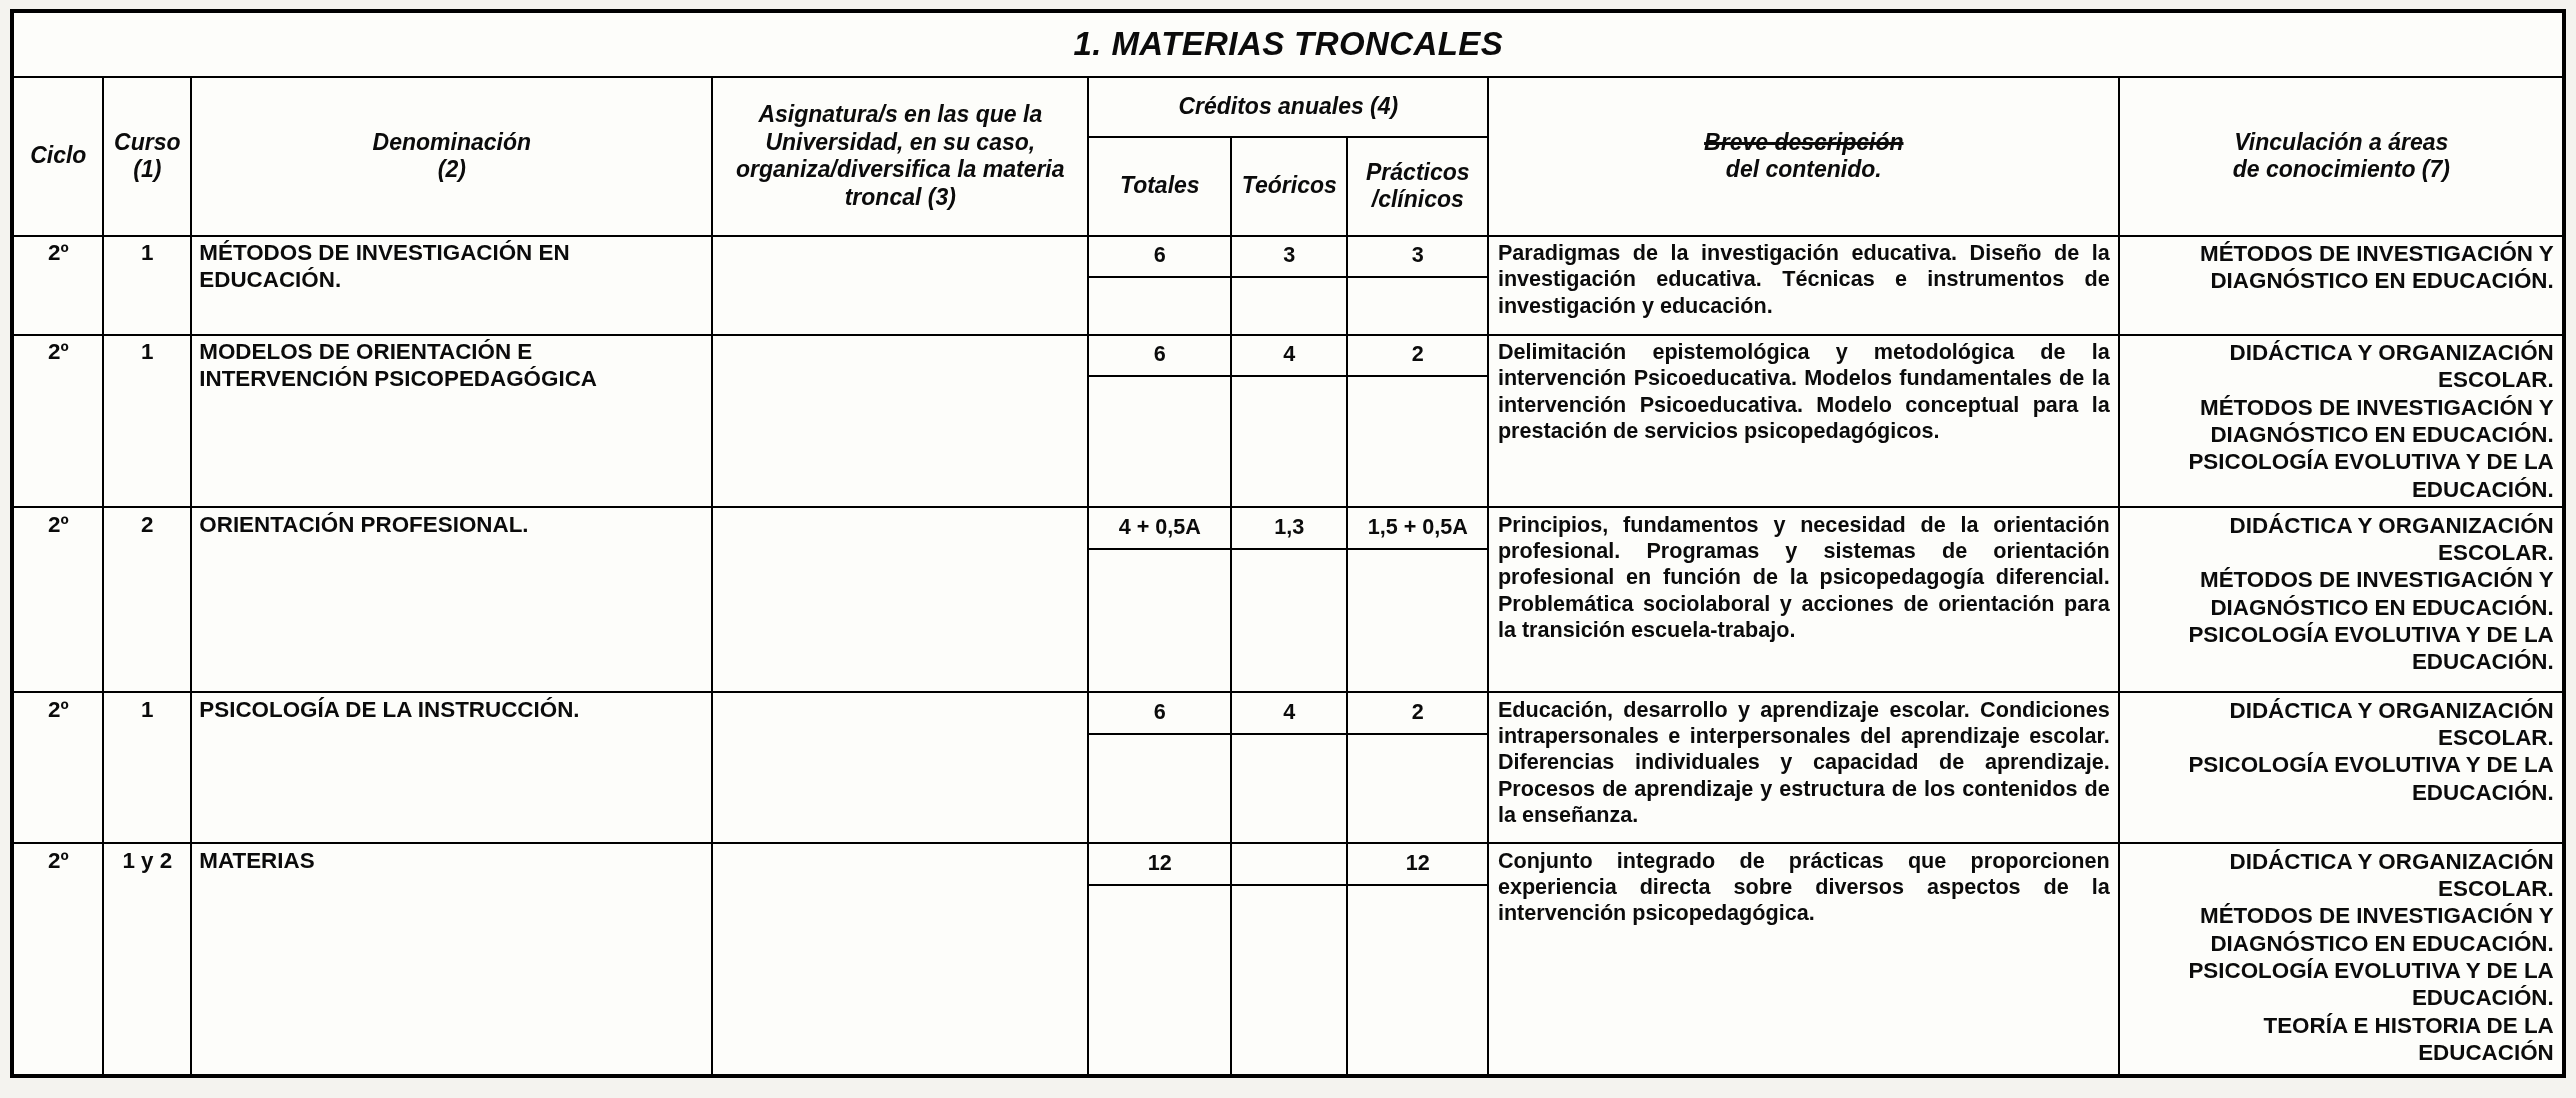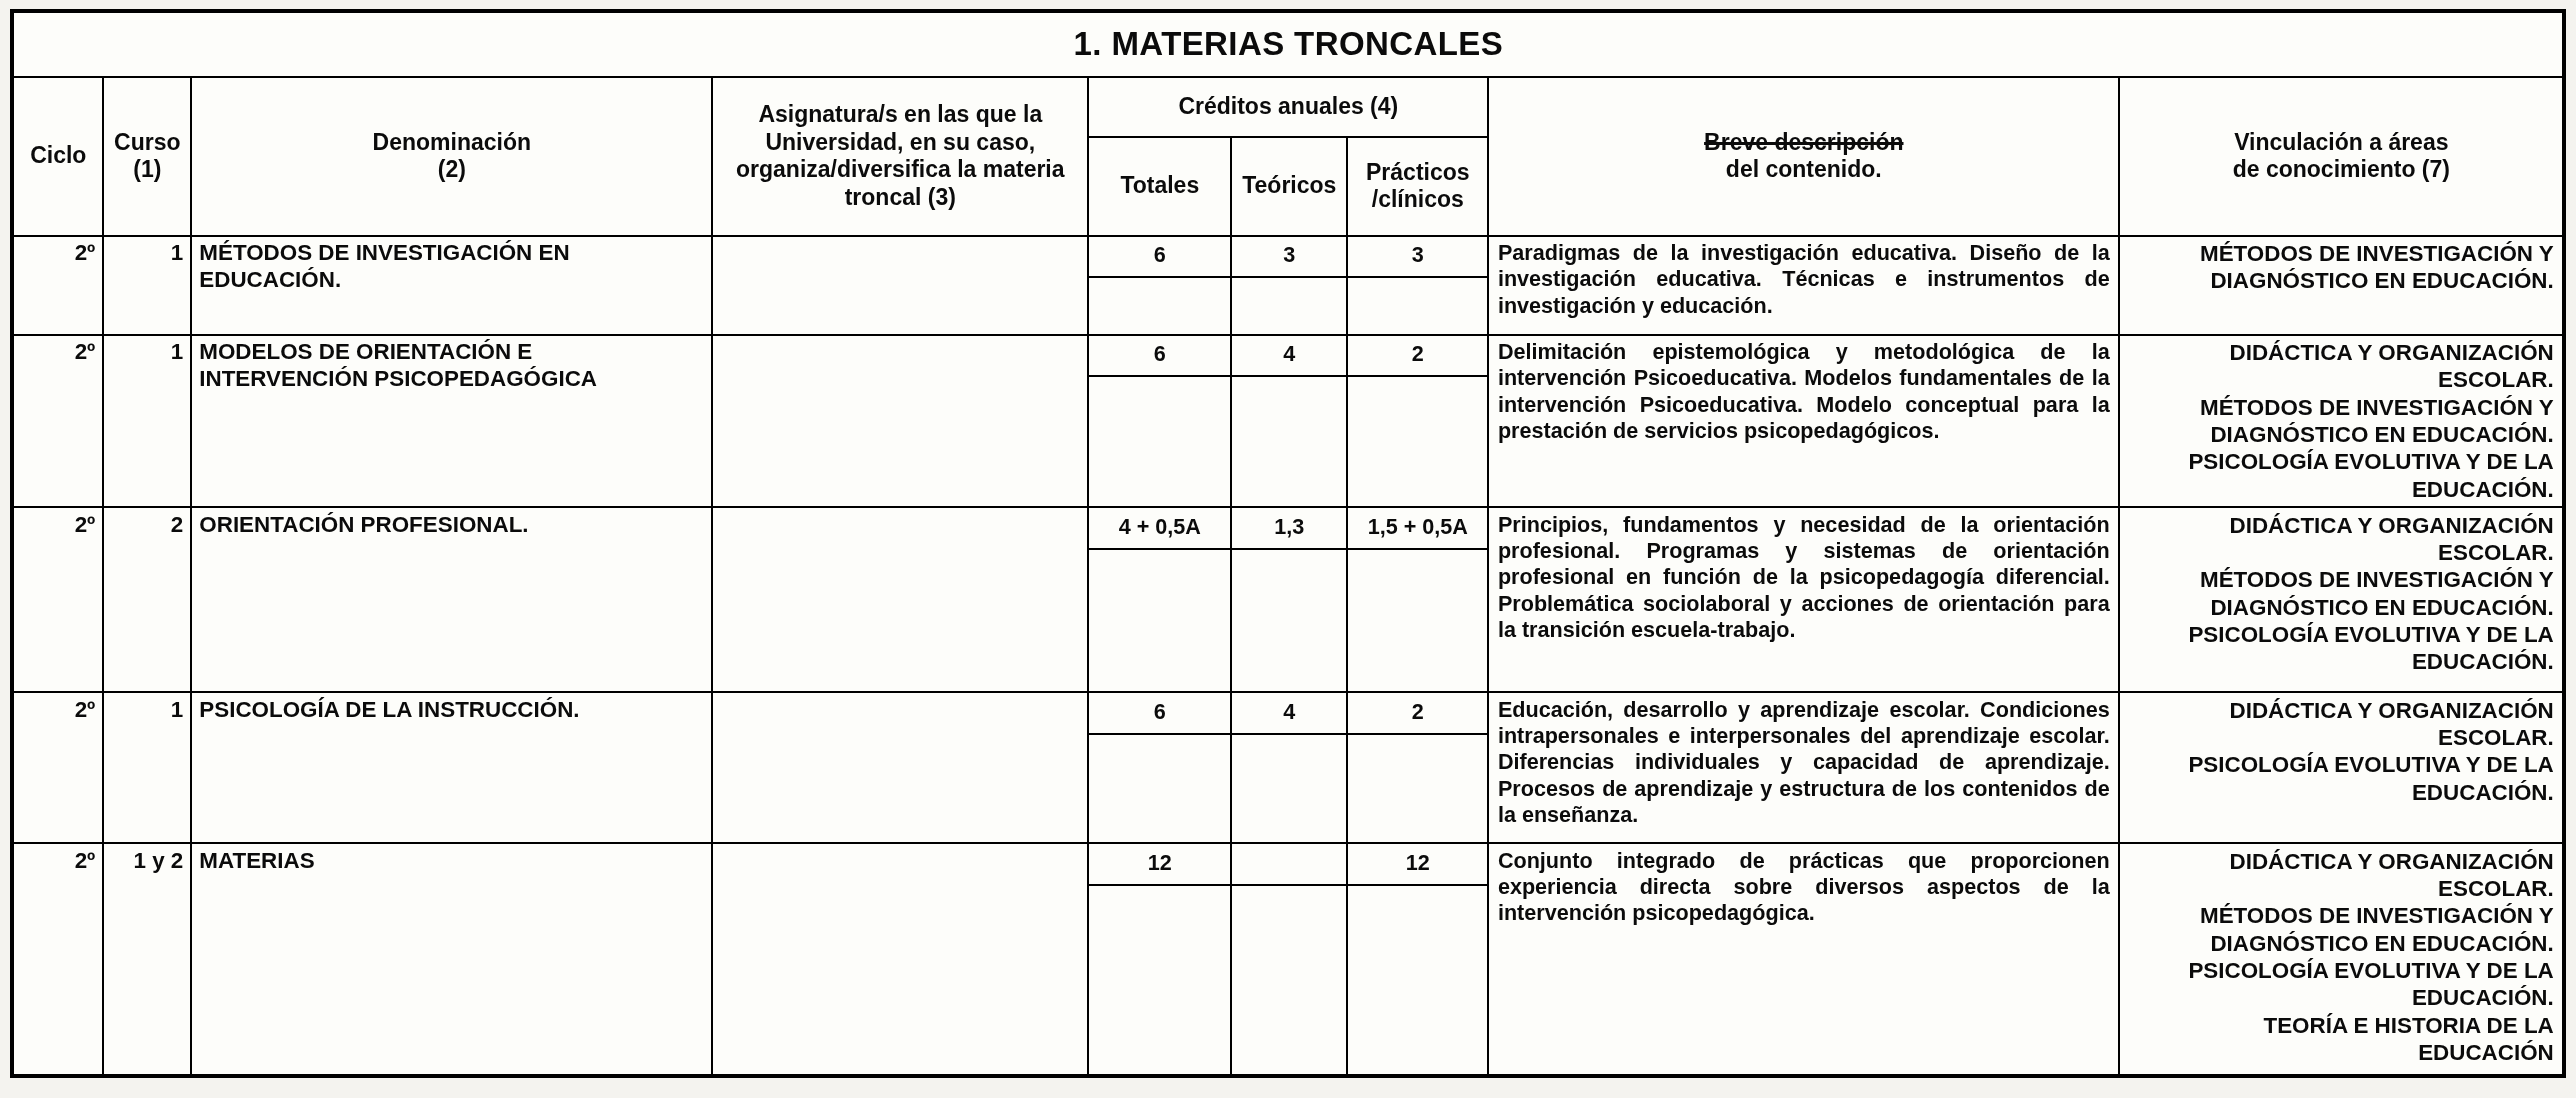--- a/index.html
+++ b/index.html
@@ -31,35 +31,36 @@
     border: 2.6px solid #000;
     font-weight: 700;
     overflow: hidden;
   }
   th {
     font-size: 23px;
     text-align: center;
     vertical-align: middle;
     padding: 3.4px 7px;
     line-height: 1.2;
+    font-style: italic;
   }
   tr.title-row th {
     font-size: 33px;
     letter-spacing: 0.4px;
     padding: 5.2px;
   }
   .pre { white-space: pre-line; }
   .strike { text-decoration: line-through; text-decoration-thickness: 2.6px; }
   td {
     vertical-align: top;
     font-size: 22.4px;
     line-height: 1.2;
     padding: 3.4px 7px;
   }
-  td.center { text-align: right; }
+  td.center { text-align: center; }
   td.credit { padding: 0; text-align: center; }
   .credit-box {
     border-bottom: 2.6px solid #000;
     height: 34px;
     padding-top: 5.2px;
     font-size: 21.6px;
     text-align: center;
   }
   td.desc {
     font-size: 21.6px;

